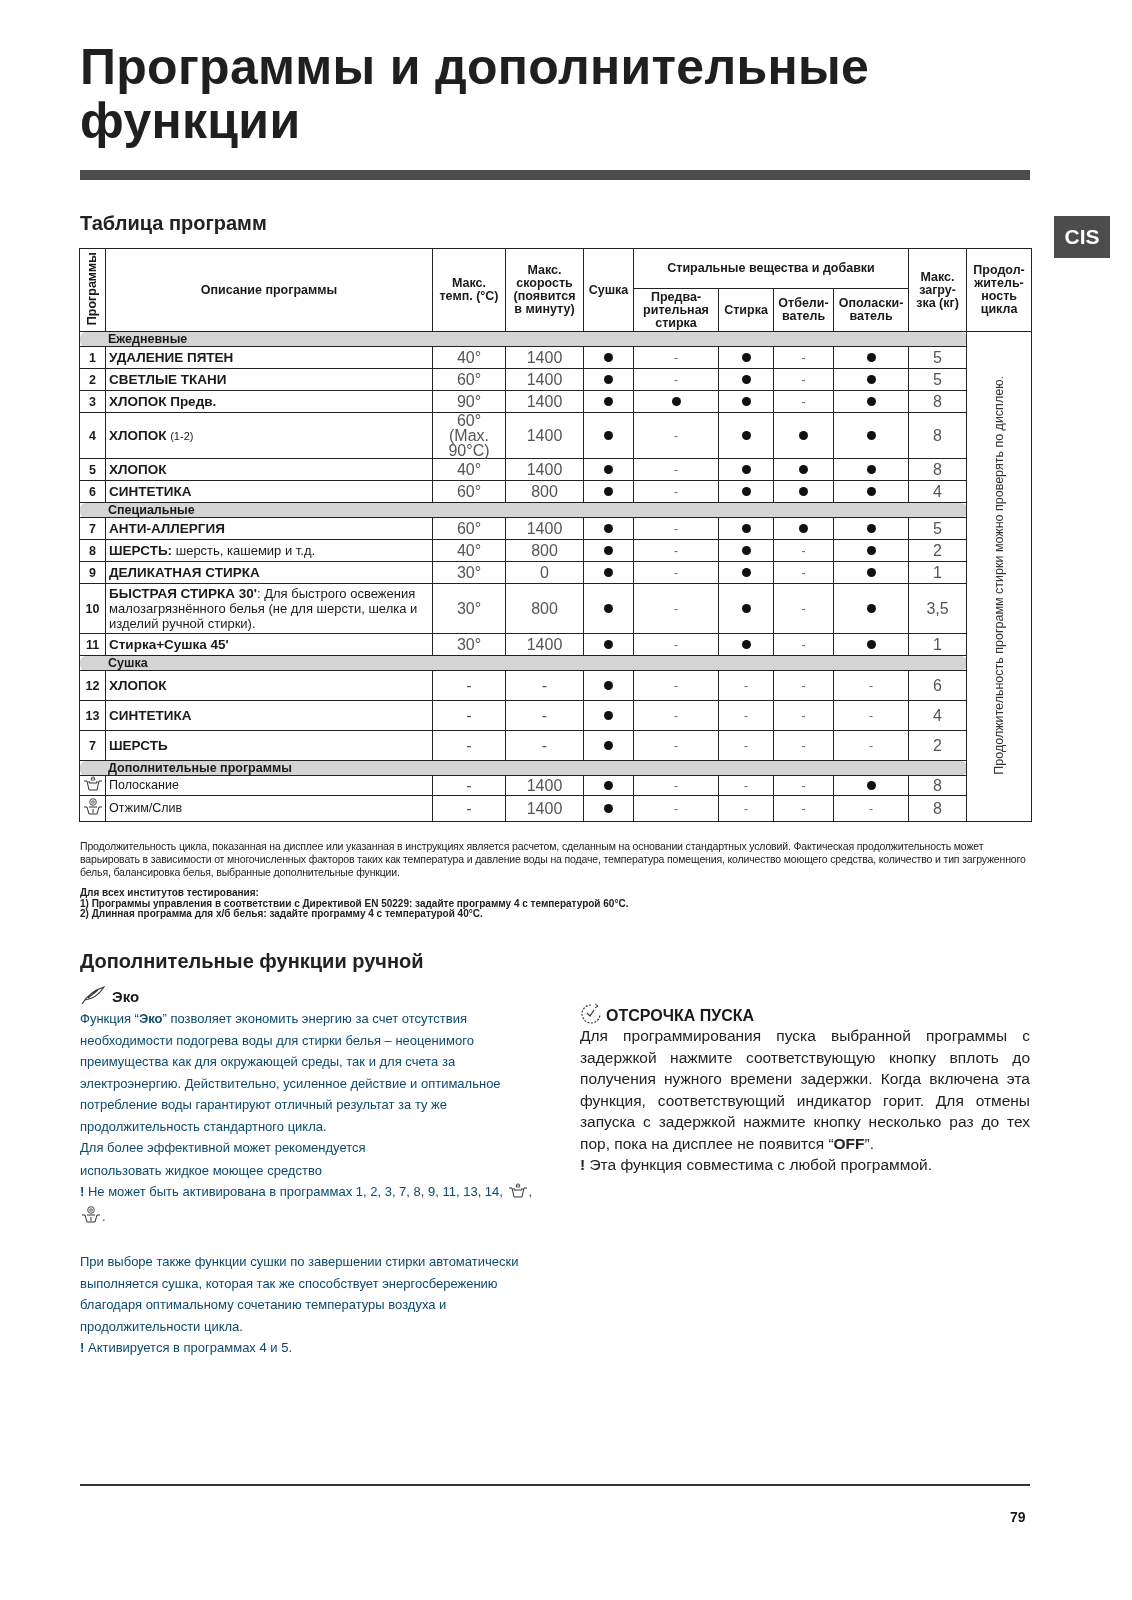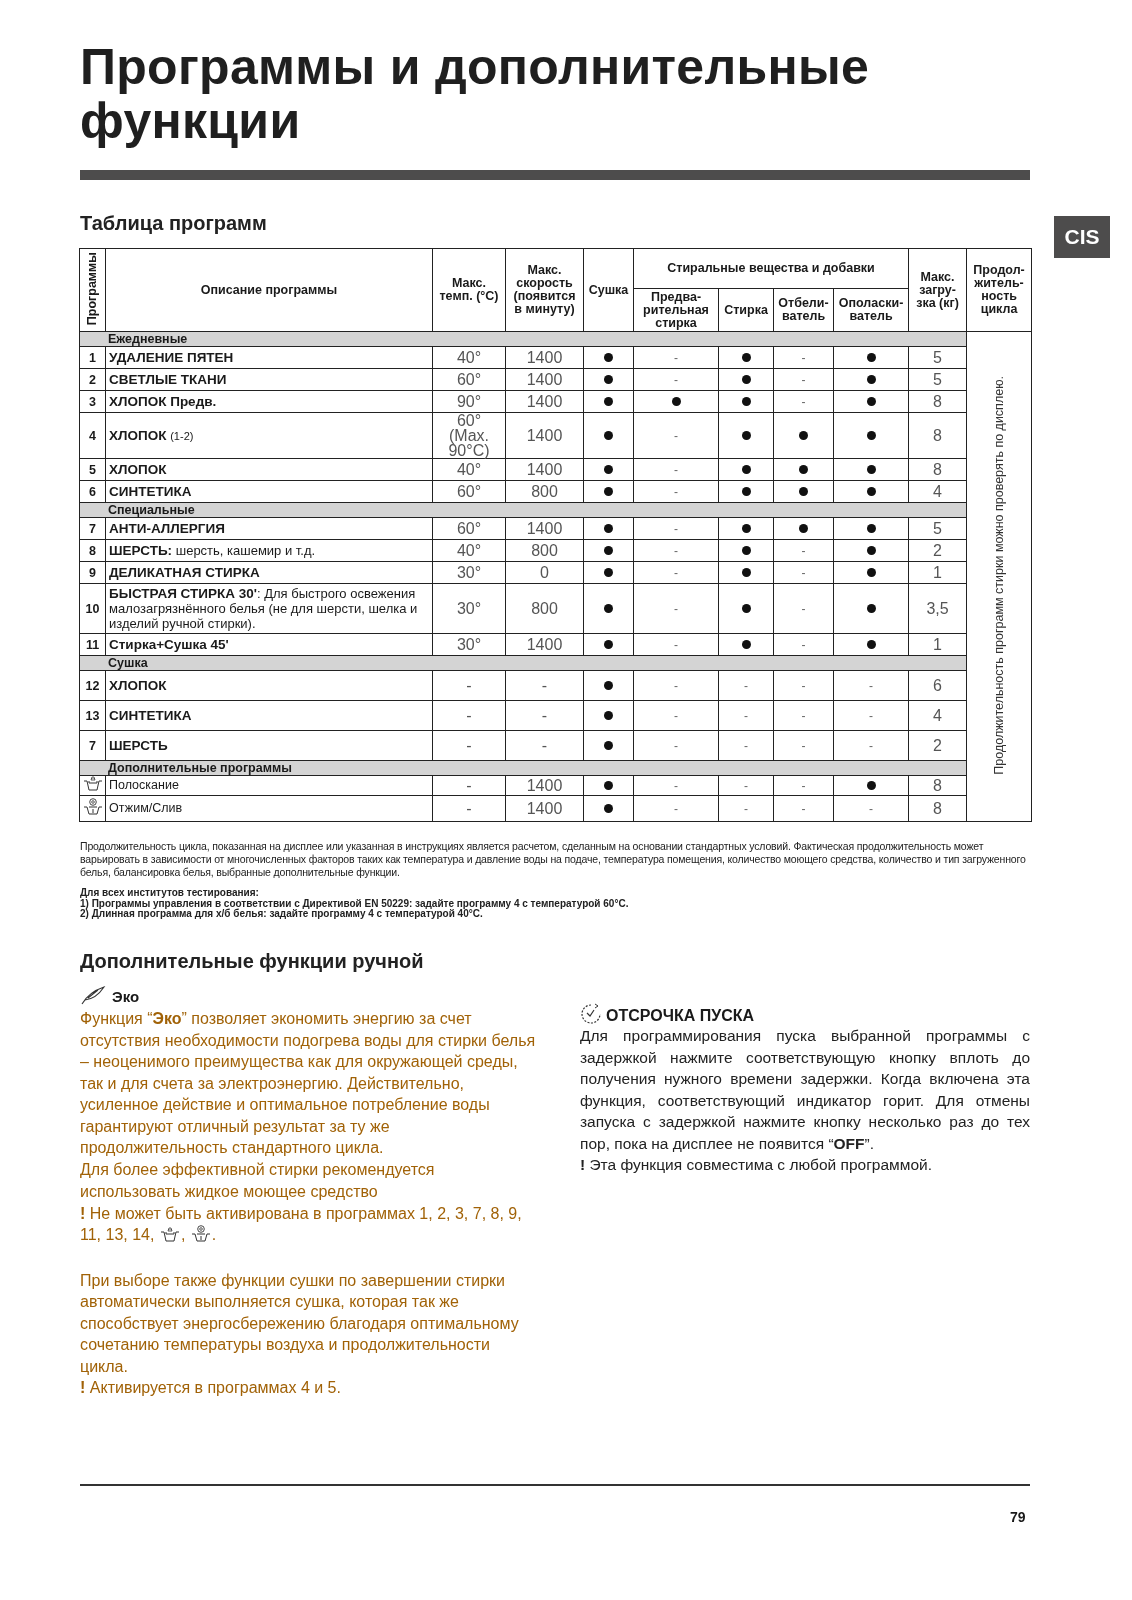--- a/index.html
+++ b/index.html
@@ -9,39 +9,39 @@
   .title-bar { position: absolute; left: 80px; top: 170px; width: 950px; height: 10px; background: #4d4c4c; }
   .section-title { position: absolute; left: 80px; top: 212px; font-size: 20px; font-weight: bold; color: #222; }
   .cis-badge { position: absolute; left: 1054px; top: 216px; width: 56px; height: 42px; background: #4d4c4c; color: #fff; font-weight: bold; font-size: 21px; display: flex; align-items: center; justify-content: center; }
 
   table.programs { position: absolute; left: 79px; top: 248px; width: 952px; border-collapse: collapse; table-layout: fixed; font-size: 12.5px; }
   table.programs td, table.programs th { border: 1.3px solid #222; padding: 0 3px; vertical-align: middle; }
   table.programs th { font-weight: bold; font-size: 12.5px; text-align: center; line-height: 13px; }
   th.prog-col { padding: 0; }
   .vert { writing-mode: vertical-rl; transform: rotate(180deg); display: inline-block; font-weight: bold; font-size: 12.5px; }
   th.desc-col { text-align: left; padding-left: 3px; }
-  tr.cat td.cat-cell { background: #d4d4d4; font-weight: bold; font-size: 12.5px; padding-left: 28px; height: 14px; }
+  tr.cat td.cat-cell { background: #d4d4d4; font-weight: bold; font-size: 12.5px; padding-left: 28px; height: 14px; border-radius: 6px; }
   td.num { text-align: center; font-weight: bold; font-size: 12.5px; }
   td.name { font-weight: bold; font-size: 13.5px; line-height: 15px; }
   td.name .sub { font-weight: normal; font-size: 13px; }
   td.name.plain { font-weight: normal; font-size: 12.5px; }
   td.val { text-align: center; color: #555; font-size: 16px; line-height: 15px; }
   td.dot { text-align: center; }
   .bullet { display: inline-block; width: 9px; height: 9px; border-radius: 50%; background: #111; }
   .dash { color: #666; font-size: 12px; }
   td.duration { text-align: center; padding: 0; border-top: 1.3px solid #222; }
   td.duration .vert { font-weight: normal; font-size: 12.5px; color: #333; }
   .icon-cell { padding: 0 !important; text-align: center; }
 
   .footnote { position: absolute; left: 80px; top: 840px; width: 955px; font-size: 10.5px; line-height: 13px; color: #222; letter-spacing: -0.15px; }
   .footnote-bold { position: absolute; left: 80px; top: 888px; width: 955px; font-size: 10px; line-height: 10.5px; font-weight: bold; color: #222; }
 
   .h2 { position: absolute; left: 80px; top: 950px; font-size: 20px; font-weight: bold; color: #222; }
   .eco-head { position: absolute; left: 80px; top: 985px; font-size: 15px; font-weight: bold; display: flex; align-items: center; gap: 6px; }
-  .eco-text { position: absolute; left: 80px; top: 1008px; width: 460px; font-size: 16px; line-height: 21.5px; color: #a16207; }
+  .eco-text { position: absolute; left: 80px; top: 1008px; width: 460px; font-size: 13px; line-height: 21.5px; color: #0c4a6e; }
   .eco-text p { margin: 0; }
   .eco-text .gap { height: 21px; }
   .delay-head { position: absolute; left: 580px; top: 1003px; font-size: 16px; font-weight: bold; display: flex; align-items: center; gap: 4px; }
   .delay-text { position: absolute; left: 580px; top: 1025px; width: 450px; font-size: 15.5px; line-height: 21.5px; text-align: justify; color: #222; }
   .bottom-line { position: absolute; left: 80px; top: 1484px; width: 950px; height: 2px; background: #333; }
   .page-num { position: absolute; left: 1010px; top: 1509px; font-size: 14px; font-weight: bold; }
   .excl { font-weight: bold; }
   .inline-icon { display: inline-block; vertical-align: -3px; }
 </style>
 </head>
@@ -346,21 +346,21 @@
   <span>
     <svg width="26" height="20" viewBox="0 0 26 20">
         <path d="M2 19 C6 12, 12 6, 24 2 C20 8, 14 14, 5 15 M5 15 L2 19 M8 13 L18 5" fill="none" stroke="#333" stroke-width="1.1"></path>
       </svg>
   </span>
   <span>Эко</span>
 </div>
 
 <div class="eco-text">
   <p><span>Функция “</span><b>Эко</b><span>” позволяет экономить энергию за счет отсутствия необходимости подогрева воды для стирки белья – неоценимого преимущества как для окружающей среды, так и для счета за электроэнергию. Действительно, усиленное действие и оптимальное потребление воды гарантируют отличный результат за ту же продолжительность стандартного цикла.</span></p>
-  <p>Для более эффективной стирки рекомендуется</p>
+  <p>Для более эффективной может рекомендуется</p>
   <p style="margin-top:1px">использовать жидкое моющее средство</p>
   <p><span class="excl">!</span><span> Не может быть активирована в программах 1, 2, 3, 7, 8, 9, 11, 13, 14, </span><span class="inline-icon"><svg width="22" height="16" viewBox="0 0 22 16">
           <path d="M2 5 L5 5 L7 14 L15 14 L17 5 L20 5 M7 5 L7 7 L15 7 L15 5" fill="none" stroke="#333" stroke-width="1"></path>
           <path d="M9 4 L10 1 L12 1 L13 4 M10 2 L10 5 M12 2 L12 5" fill="none" stroke="#333" stroke-width="0.8"></path>
         </svg></span><span>, </span><span class="inline-icon"><svg width="22" height="18" viewBox="0 0 22 18">
           <circle cx="11" cy="4" r="3.3" fill="none" stroke="#333" stroke-width="0.9"></circle>
           <circle cx="11" cy="4" r="1.3" fill="none" stroke="#333" stroke-width="0.8"></circle>
           <path d="M2 9 L5 9 L7 16 L15 16 L17 9 L20 9 M7 9 L15 9 M11 11 L11 15" fill="none" stroke="#333" stroke-width="1"></path>
         </svg></span><span>.</span></p>
   <div class="gap"></div>

